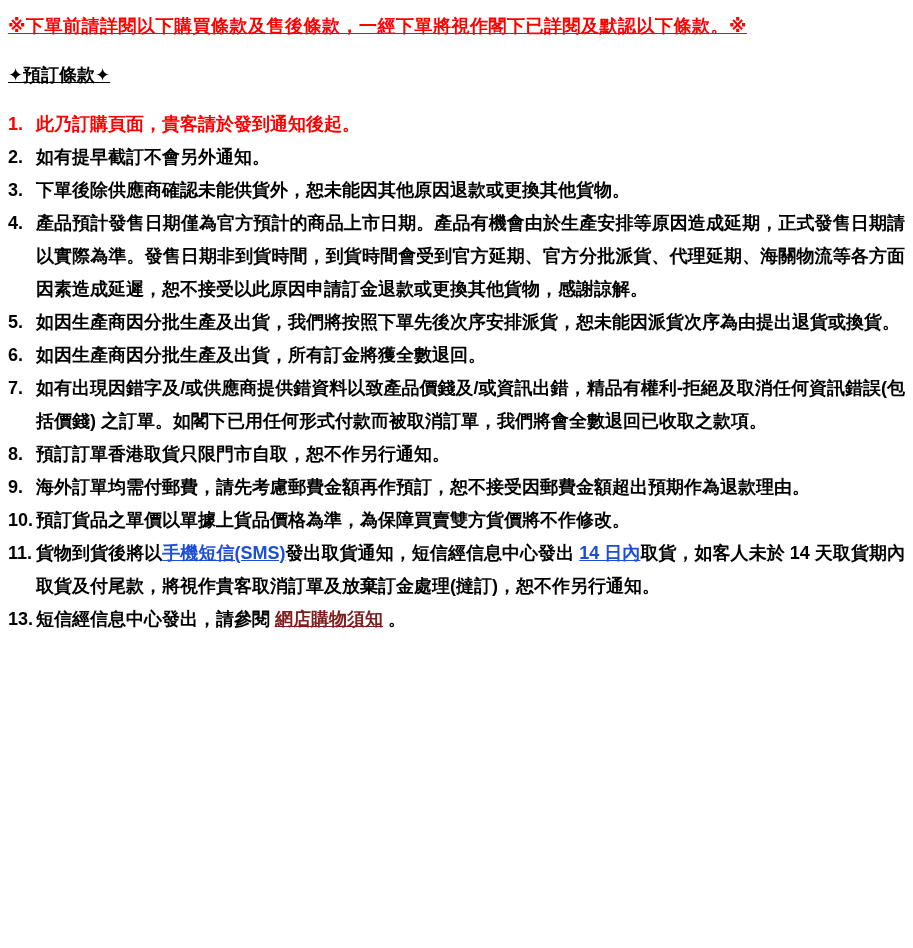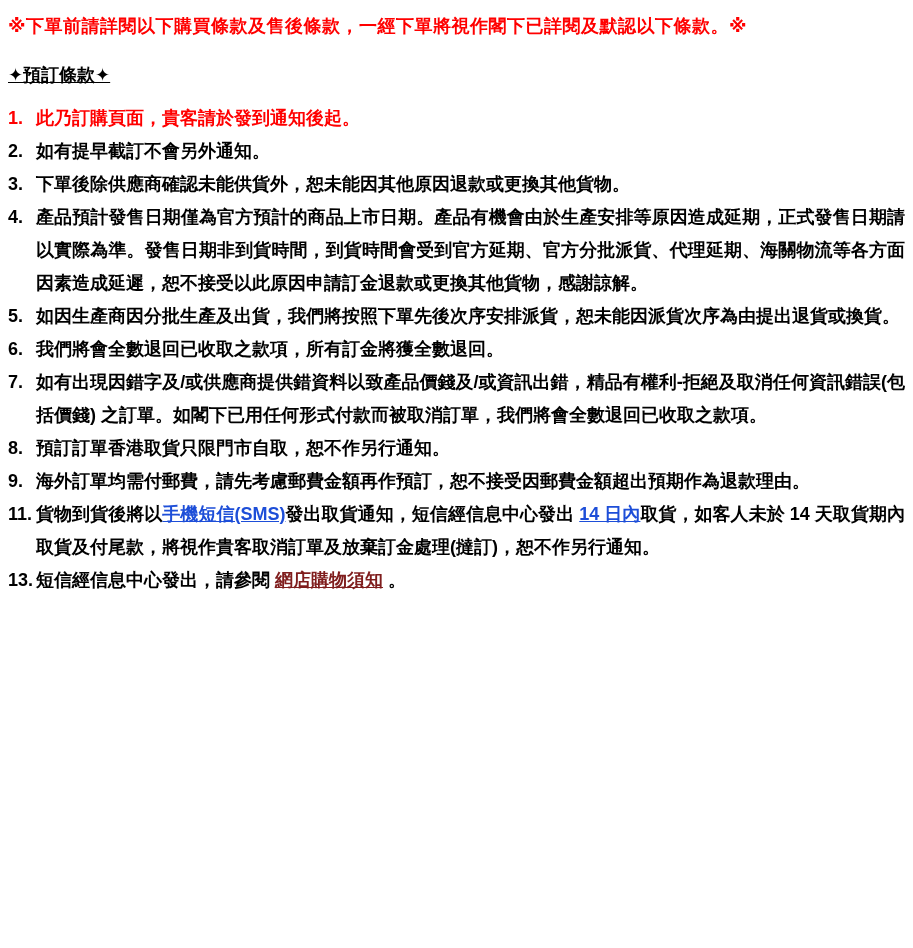--- a/index.html
+++ b/index.html
@@ -14,26 +14,27 @@
     padding: 10px 8px 10px 8px;
     background: #ffffff;
     font-family: "Liberation Sans", "DejaVu Sans", sans-serif;
     font-weight: 700;
     color: #000000;
     font-size: 18px;
     line-height: 33px;
   }
   .header {
     color: #ff0000;
+    text-decoration: underline;
     margin-bottom: 16px;
     letter-spacing: 0.5px;
   }
   .section-title {
     text-decoration: underline;
-    margin-bottom: 10px;
+    margin-bottom: 16px;
   }
   ol.terms-list {
     list-style: none;
     margin: 0;
     padding: 0;
   }
   li.term-item {
     display: flex;
     align-items: flex-start;
   }
@@ -73,35 +74,39 @@
       <li class="term-item">
         <span class="num">4.</span>
         <span class="text"><span class="">產品預計發售日期僅為官方預計的商品上市日期。產品有機會由於生產安排等原因造成延期，正式發售日期請以實際為準。發售日期非到貨時間，到貨時間會受到官方延期、官方分批派貨、代理延期、海關物流等各方面因素造成延遲，恕不接受以此原因申請訂金退款或更換其他貨物，感謝諒解。</span></span>
       </li>
       <li class="term-item">
         <span class="num">5.</span>
         <span class="text"><span class="">如因生產商因分批生產及出貨，我們將按照下單先後次序安排派貨，恕未能因派貨次序為由提出退貨或換貨。</span></span>
       </li>
       <li class="term-item">
         <span class="num">6.</span>
-        <span class="text"><span class="">我們將會全數退回已收取之款項，所有訂金將獲全數退回。</span></span>
+        <span class="text"><span class="">如因生產商因分批生產及出貨，所有訂金將獲全數退回。</span></span>
       </li>
       <li class="term-item">
         <span class="num">7.</span>
         <span class="text"><span class="">如有出現因錯字及/或供應商提供錯資料以致產品價錢及/或資訊出錯，精品有權利-拒絕及取消任何資訊錯誤(包括價錢) 之訂單。如閣下已用任何形式付款而被取消訂單，我們將會全數退回已收取之款項。</span></span>
       </li>
       <li class="term-item">
         <span class="num">8.</span>
         <span class="text"><span class="">預訂訂單香港取貨只限門市自取，恕不作另行通知。</span></span>
       </li>
       <li class="term-item">
         <span class="num">9.</span>
         <span class="text"><span class="">海外訂單均需付郵費，請先考慮郵費金額再作預訂，恕不接受因郵費金額超出預期作為退款理由。</span></span>
       </li>
       <li class="term-item">
+        <span class="num">10.</span>
+        <span class="text"><span class="">預訂貨品之單價以單據上貨品價格為準，為保障買賣雙方貨價將不作修改。</span></span>
+      </li>
+      <li class="term-item">
         <span class="num">11.</span>
         <span class="text"><span class="">貨物到貨後將以</span><span class="red-underline">手機短信(SMS)</span><span class="">發出取貨通知，短信經信息中心發出 </span><span class="red-underline">14 日內</span><span class="">取貨，如客人未於 14 天取貨期內取貨及付尾款，將視作貴客取消訂單及放棄訂金處理(撻訂)，恕不作另行通知。</span></span>
       </li>
       <li class="term-item">
         <span class="num">13.</span>
         <span class="text"><span class="">短信經信息中心發出，請參閱 </span><a class="link" href="#">網店購物須知</a><span class=""> 。</span></span>
       </li>
     </ol>
 </div>
 

